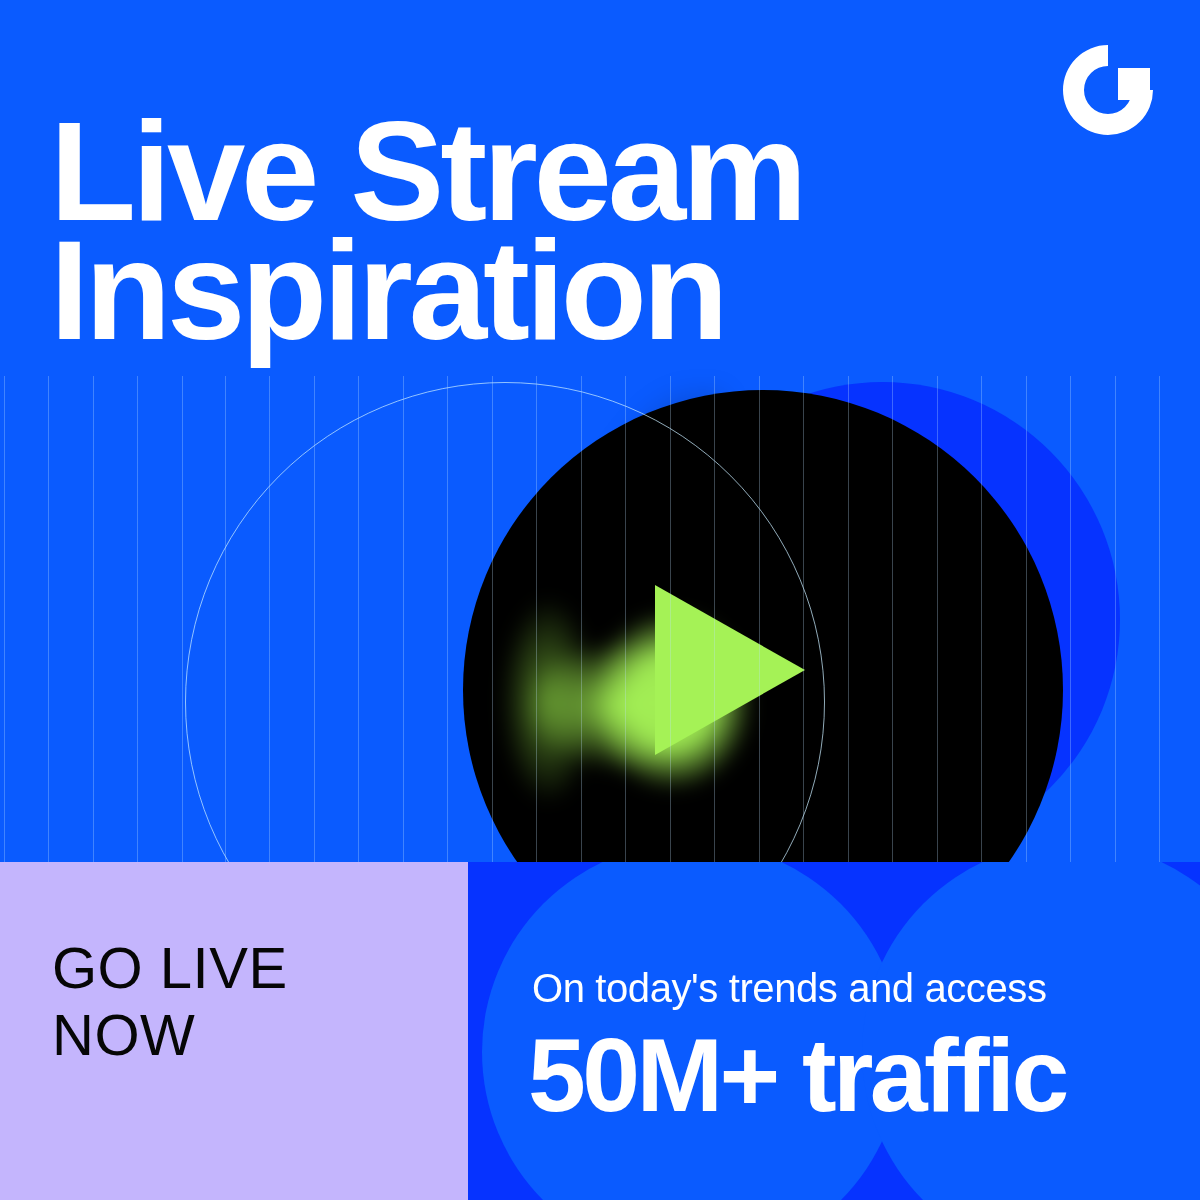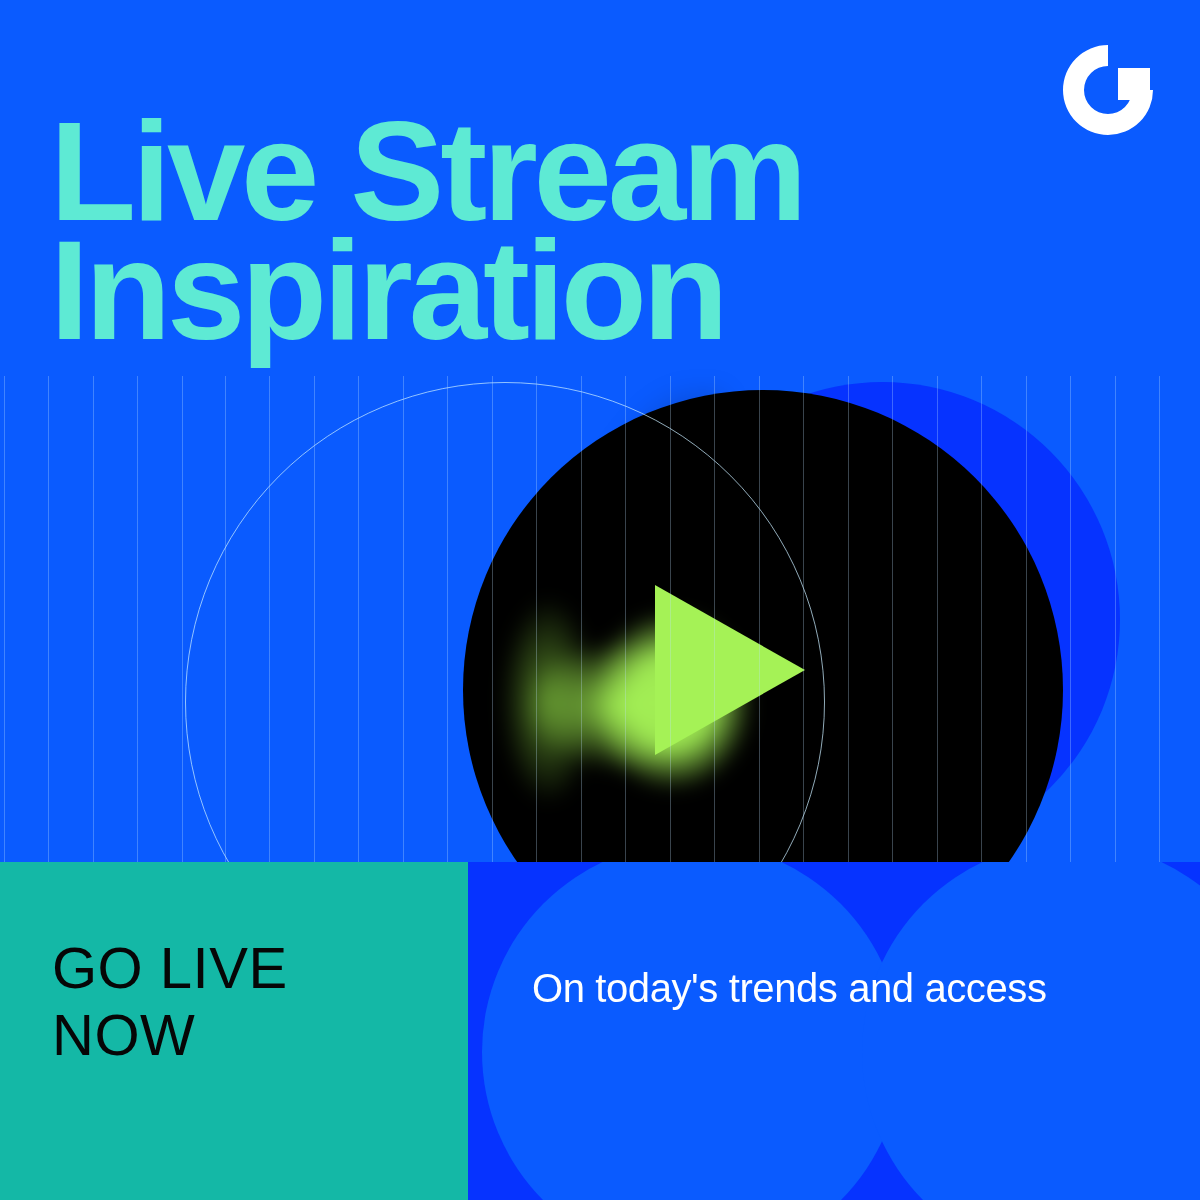--- a/index.html
+++ b/index.html
@@ -86,21 +86,21 @@
       rgba(190,225,255,.30) 1px,
       rgba(190,225,255,0) 1px,
       rgba(190,225,255,0) 44.5px);
     background-position:225px 0;
   }
 
   
   .headline {
     position:absolute; left:50px; top:112px;
     font-size:141px; line-height:.845;
-    font-weight:bold; color:#5eead4;
+    font-weight:bold; color:#ffffff;
     letter-spacing:-4.2px;
     white-space:pre-line;
   }
 
   
   .logo {
     position:absolute; right:40px; top:38px;
     width:104px; height:104px;
   }
 
@@ -110,21 +110,21 @@
     background:#0633ff; overflow:hidden;
   }
   .band-circ {
     position:absolute; border-radius:50%; background:#0a5bff;
   }
   .band-circ.c1 { left:482px; top:-20px;  width:420px; height:420px; }
   .band-circ.c2 { left:862px; top:-20px;  width:420px; height:420px; }
 
   .green-panel {
     position:absolute; left:0; top:0; width:468px; height:338px;
-    background:#14b8a6;
+    background:#c4b5fd;
   }
   .cta {
     position:absolute; left:52px; top:72px;
     font-size:58px; line-height:1.16;
     font-weight:400; color:#060606;
     letter-spacing:.5px; white-space:pre-line;
   }
 
   .band-right { position:absolute; left:468px; top:0; width:732px; height:264px; }
   .sub-line {
@@ -178,16 +178,17 @@
     <div class="band-circ c1"></div>
     <div class="band-circ c2"></div>
 
     <div class="green-panel">
       <div class="cta">GO LIVE
 NOW</div>
     </div>
 
     <div class="band-right">
       <div class="sub-line">On today's trends and access</div>
+      <div class="big-stat">50M+ traffic</div>
     </div>
   </div>
 
 </div>
 
 </body></html>

